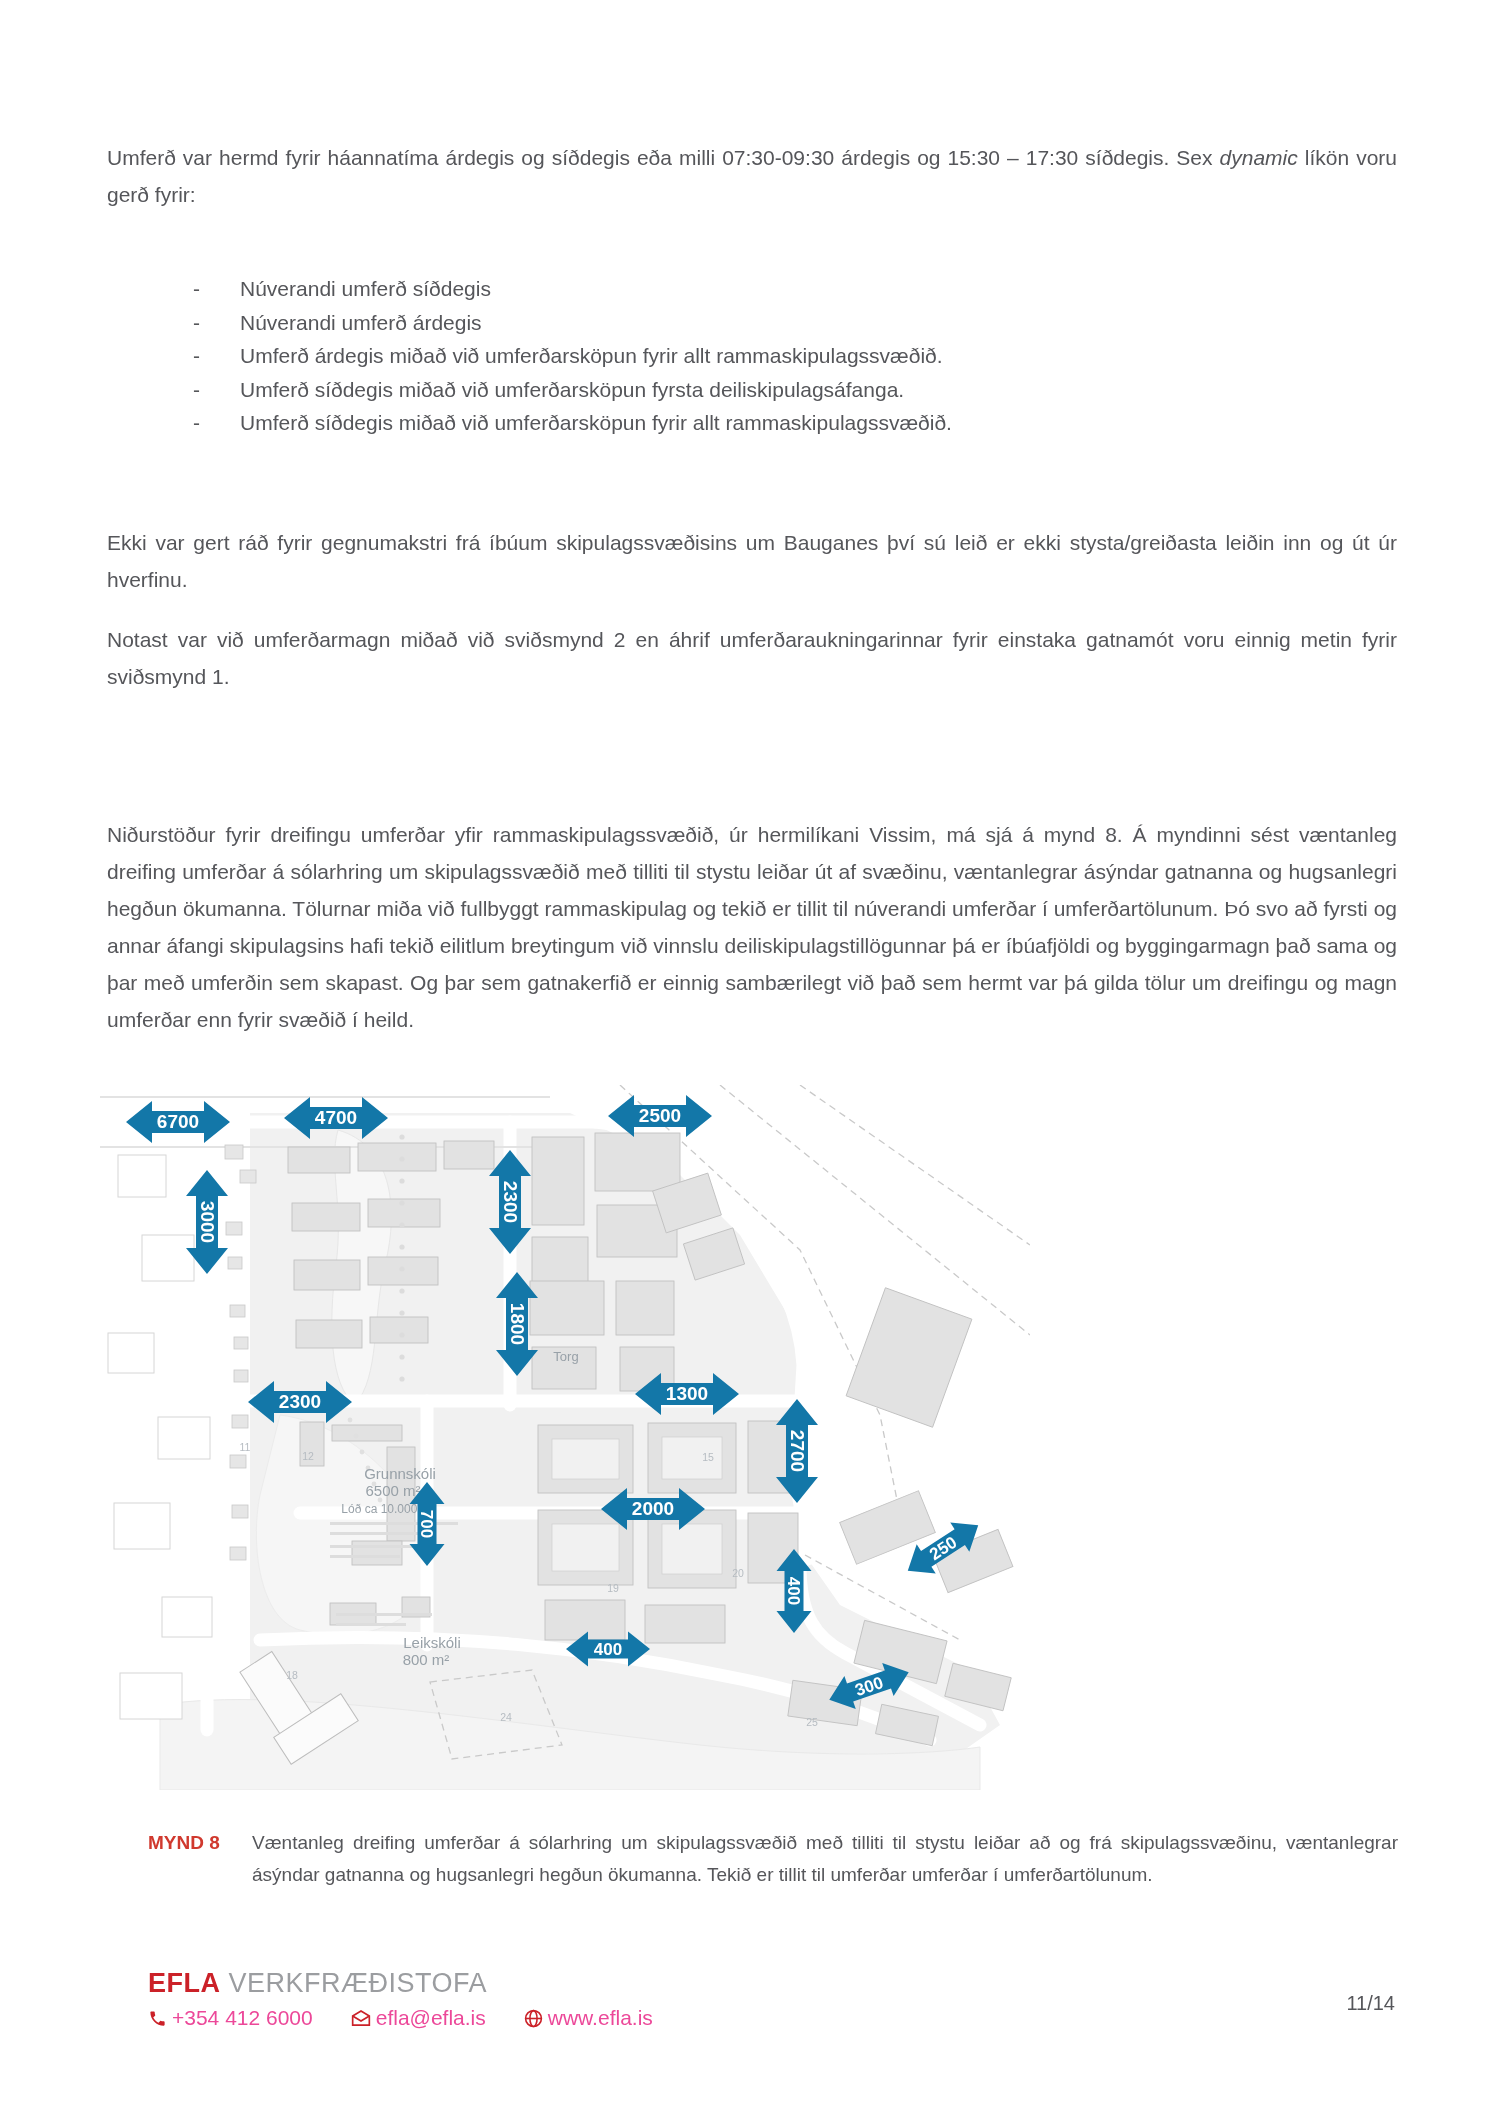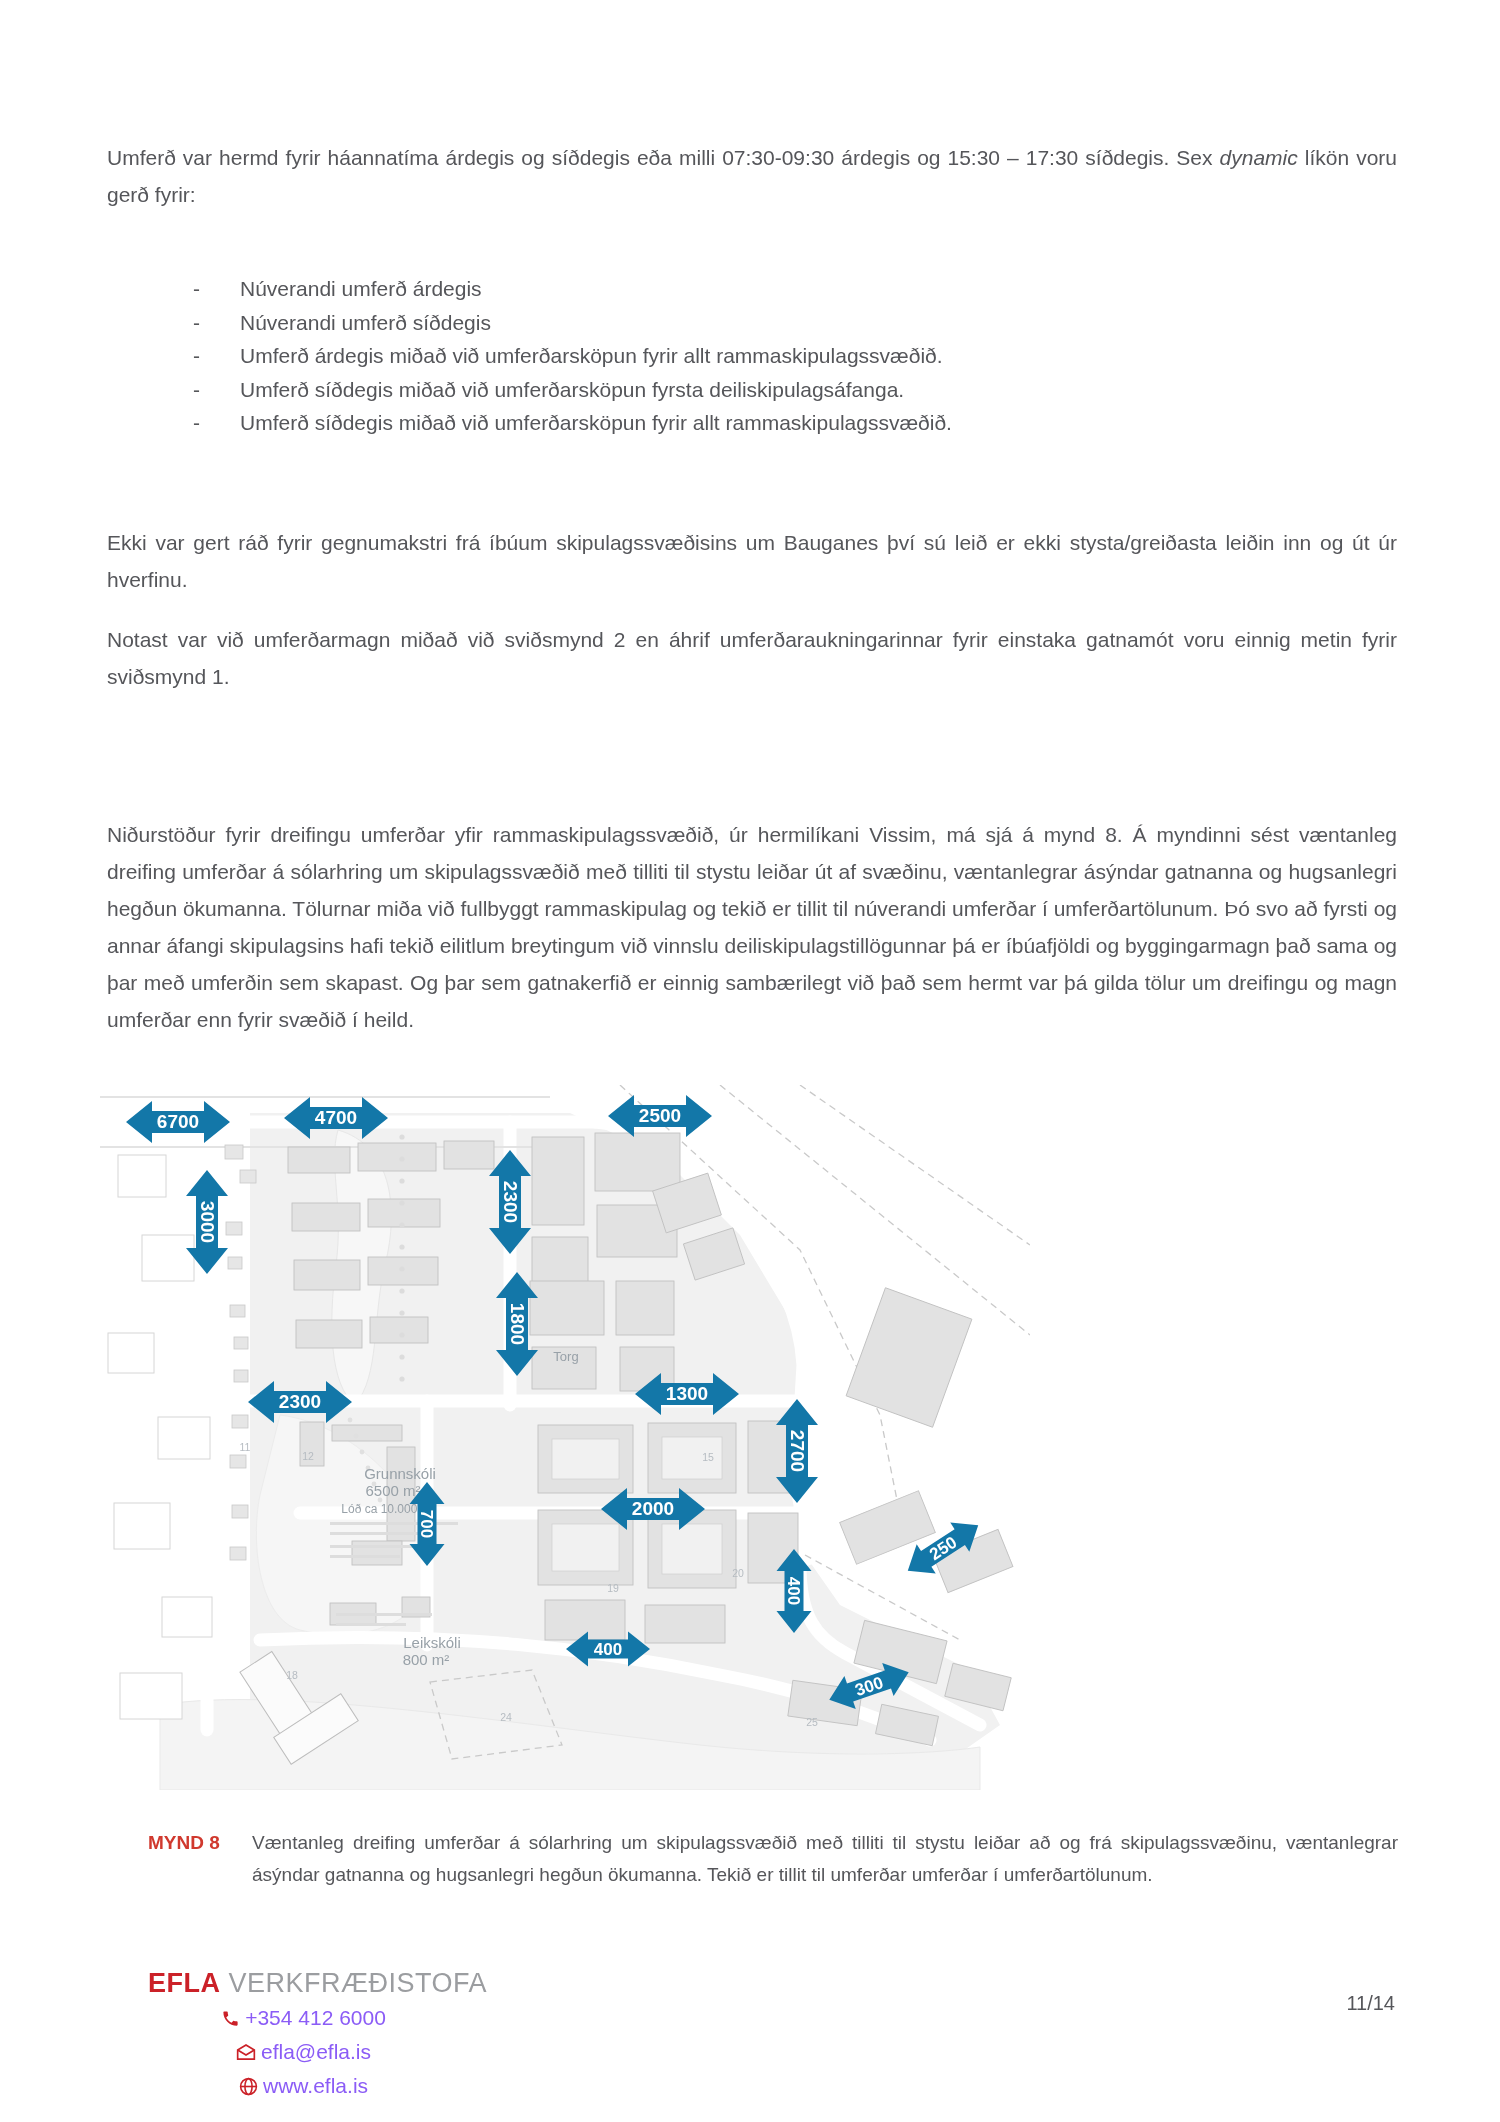--- a/index.html
+++ b/index.html
@@ -13,35 +13,35 @@
   .dash-list li{ position:relative; padding-left:133px; line-height:33.5px; }
   .dash-list li::before{ content:"-"; position:absolute; left:86px; }
   .figure-map{ position:absolute; left:100px; top:1085px; width:930px; height:705px; }
   .caption{ position:absolute; left:148px; width:1250px; display:flex; }
   .caption .cap-label{ width:104px; flex:0 0 104px; color:#d0392e; font-weight:bold; font-size:19px; line-height:32px; }
   .caption .cap-text{ flex:1; font-size:19px; line-height:32px; text-align:justify; color:#55565a; }
   .footer{ position:absolute; left:148px; top:1968px; }
   .brand-line{ font-size:27px; letter-spacing:0.5px; }
   .brand-efla{ color:#cb2128; font-weight:bold; }
   .brand-suffix{ color:#9b9da0; font-weight:300; }
-  .contact-line{ margin-top:7px; font-size:21px; color:#8b5cf6; display:flex; align-items:center; gap:10px;flex-direction:column; }
+  .contact-line{ margin-top:7px; font-size:21px; color:#ec4899; display:flex; align-items:center; gap:10px; }
   .contact-item{ display:flex; align-items:center; gap:5px; margin-right:28px; }
   .c-icon{ color:#cb2128; display:inline-flex; }
   .page-num{ position:absolute; right:105px; top:1992px; font-size:20px; color:#55565a; }
 </style>
 </head>
 <body>
 
 <div class="page">
 
   <p class="body-text" style="top:118px"><span>Umferð var hermd fyrir háannatíma árdegis og síðdegis eða milli 07:30-09:30 árdegis og 15:30 – 17:30 síðdegis. Sex </span><em>dynamic</em><span> líkön voru gerð fyrir:</span></p>
 
   <ul class="dash-list" style="top:272px">
+      <li>Núverandi umferð síðdegis</li>
       <li>Núverandi umferð árdegis</li>
-      <li>Núverandi umferð síðdegis</li>
       <li>Umferð árdegis miðað við umferðarsköpun fyrir allt rammaskipulagssvæðið.</li>
       <li>Umferð síðdegis miðað við umferðarsköpun fyrsta deiliskipulagsáfanga.</li>
       <li>Umferð síðdegis miðað við umferðarsköpun fyrir allt rammaskipulagssvæðið.</li>
     </ul>
 
   <p class="body-text" style="top:503px">Ekki var gert ráð fyrir gegnumakstri frá íbúum skipulagssvæðisins um Bauganes því sú leið er ekki stysta/greiðasta leiðin inn og út úr hverfinu.</p>
   <p class="body-text" style="top:600px">Notast var við umferðarmagn miðað við sviðsmynd 2 en áhrif umferðaraukningarinnar fyrir einstaka gatnamót voru einnig metin fyrir sviðsmynd 1.</p>
   <p class="body-text" style="top:795px">Niðurstöður fyrir dreifingu umferðar yfir rammaskipulagssvæðið, úr hermilíkani Vissim, má sjá á mynd 8. Á myndinni sést væntanleg dreifing umferðar á sólarhring um skipulagssvæðið með tilliti til stystu leiðar út af svæðinu, væntanlegrar ásýndar gatnanna og hugsanlegri hegðun ökumanna. Tölurnar miða við fullbyggt rammaskipulag og tekið er tillit til núverandi umferðar í umferðartölunum. Þó svo að fyrsti og annar áfangi skipulagsins hafi tekið eilitlum breytingum við vinnslu deiliskipulagstillögunnar þá er íbúafjöldi og byggingarmagn það sama og þar með umferðin sem skapast. Og þar sem gatnakerfið er einnig sambærilegt við það sem hermt var þá gilda tölur um dreifingu og magn umferðar enn fyrir svæðið í heild.</p>
 
   <svg id="map-svg" class="figure-map" viewBox="0 0 930 705">

